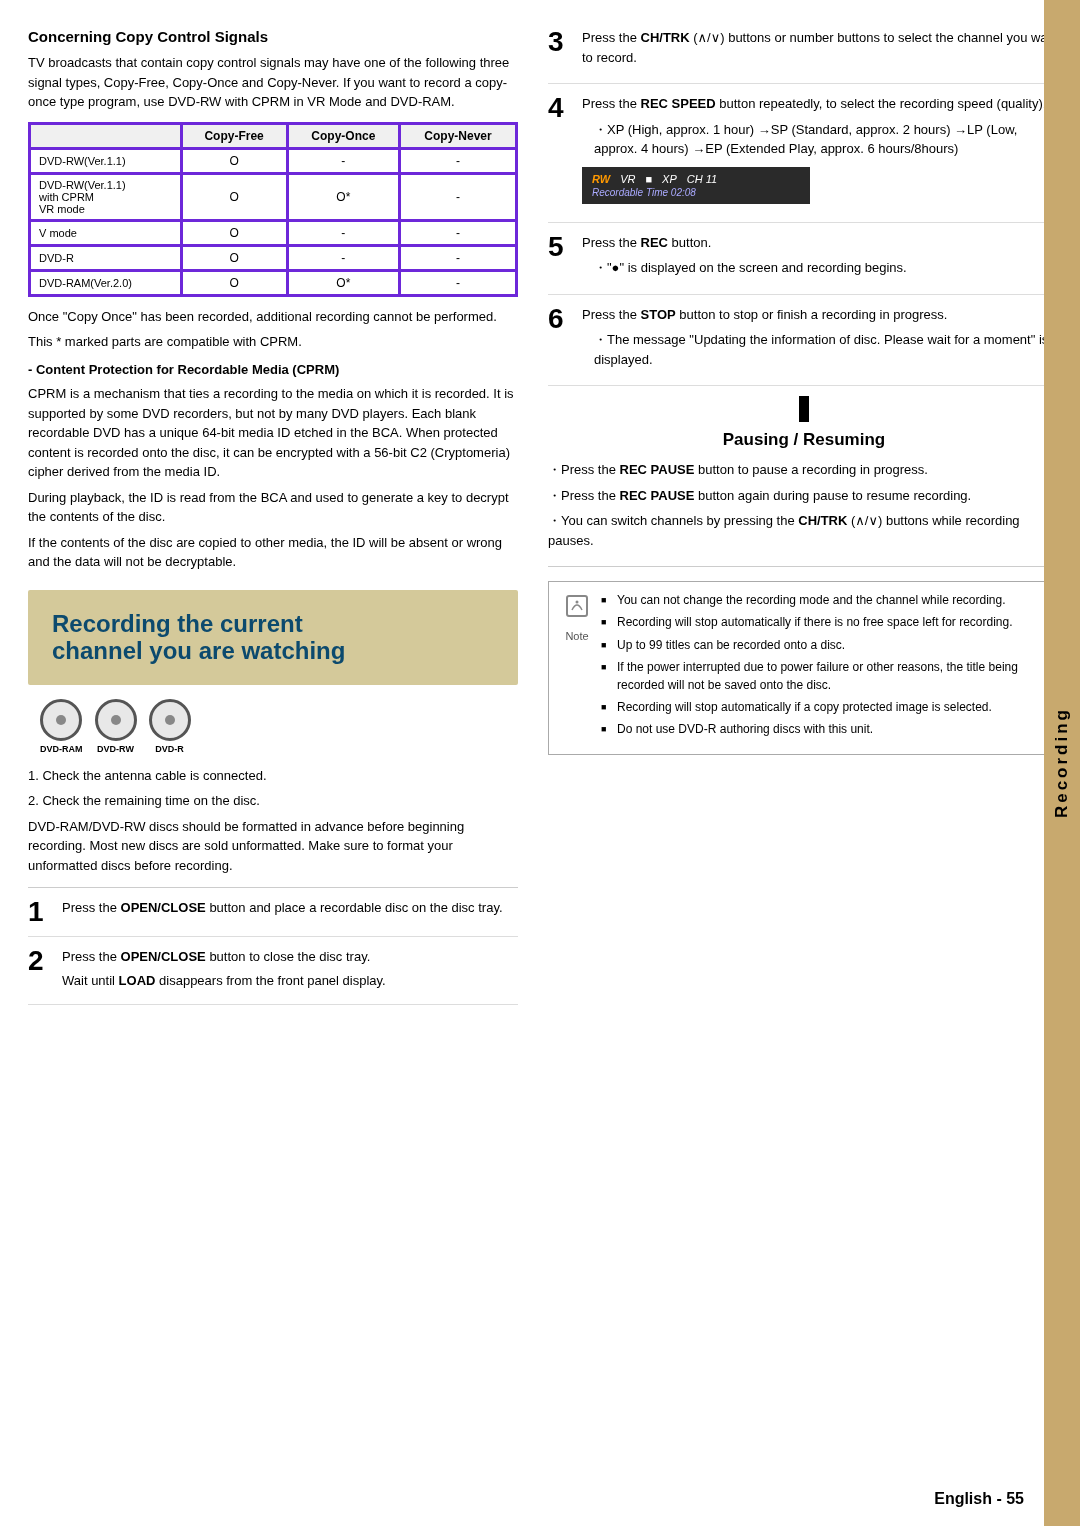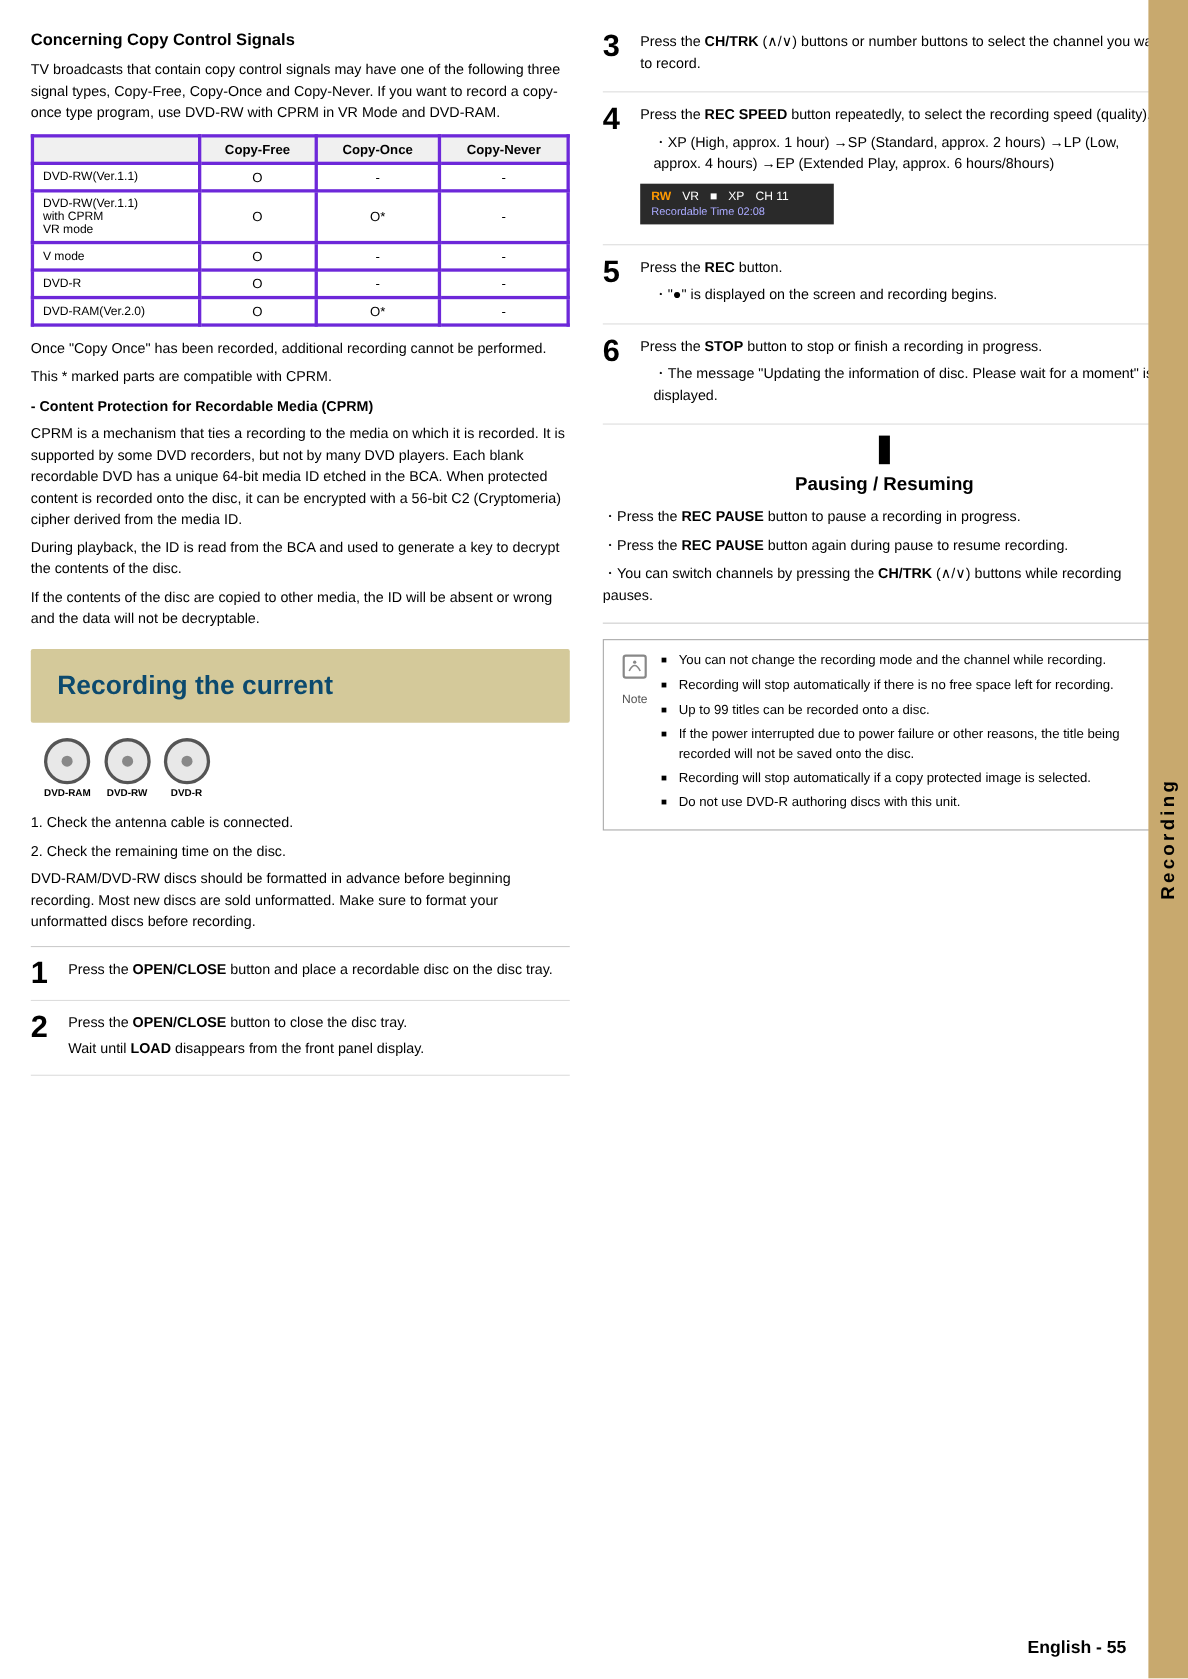--- a/index.html
+++ b/index.html
@@ -139,21 +139,22 @@
     }
     .r-step-content { flex: 1; }
 
     
     .screen-box {
       background: #2a2a2a;
       color: #fff;
       padding: 6px 10px;
       margin: 8px 0;
       font-size: 11px;
-      width: 176px;
+      width: 228px;
+      font-style: italic;
     }
     .screen-top {
       display: flex;
       gap: 10px;
       align-items: center;
       margin-bottom: 2px;
       font-size: 11px;
     }
     .screen-top .rw { color: #f90; font-weight: bold; }
     .screen-bottom { font-size: 10px; color: #aaf; }
@@ -292,20 +293,21 @@
 
         <p class="subsection-title">- Content Protection for Recordable Media (CPRM)</p>
         <p>CPRM is a mechanism that ties a recording to the media on which it is recorded. It is supported by some DVD recorders, but not by many DVD players. Each blank recordable DVD has a unique 64-bit media ID etched in the BCA. When protected content is recorded onto the disc, it can be encrypted with a 56-bit C2 (Cryptomeria) cipher derived from the media ID.</p>
         <p>During playback, the ID is read from the BCA and used to generate a key to decrypt the contents of the disc.</p>
         <p>If the contents of the disc are copied to other media, the ID will be absent or wrong and the data will not be decryptable.</p>
       </div>
 
       <div class="hero-box">
         <h1>
           <span>Recording the current</span><br>
+          <span>channel you are watching</span>
         </h1>
       </div>
 
       <div class="disc-icons">
         <div class="disc-icon">
           <div class="disc-circle"></div>
           <span class="disc-label">DVD-RAM</span>
         </div>
         <div class="disc-icon">
           <div class="disc-circle"></div>

